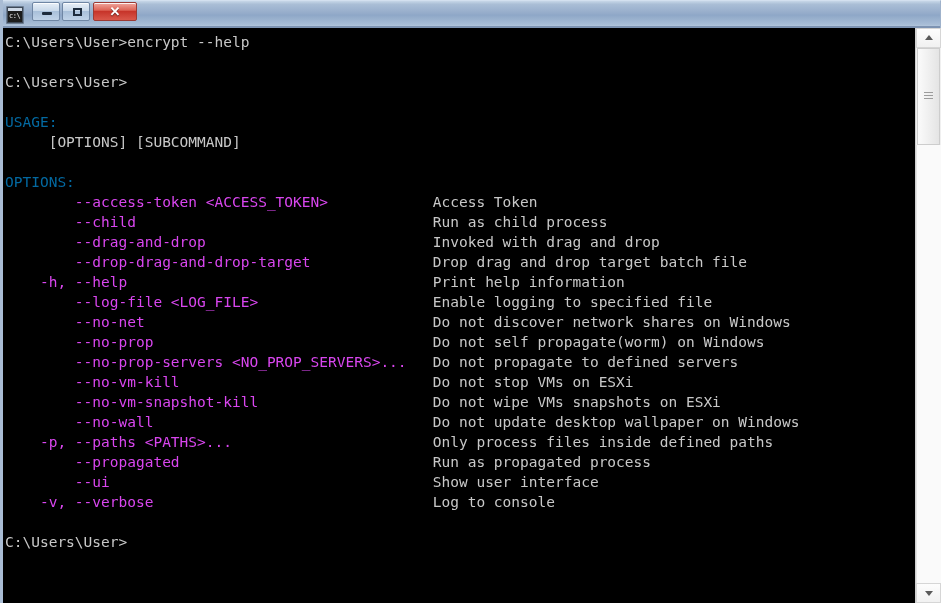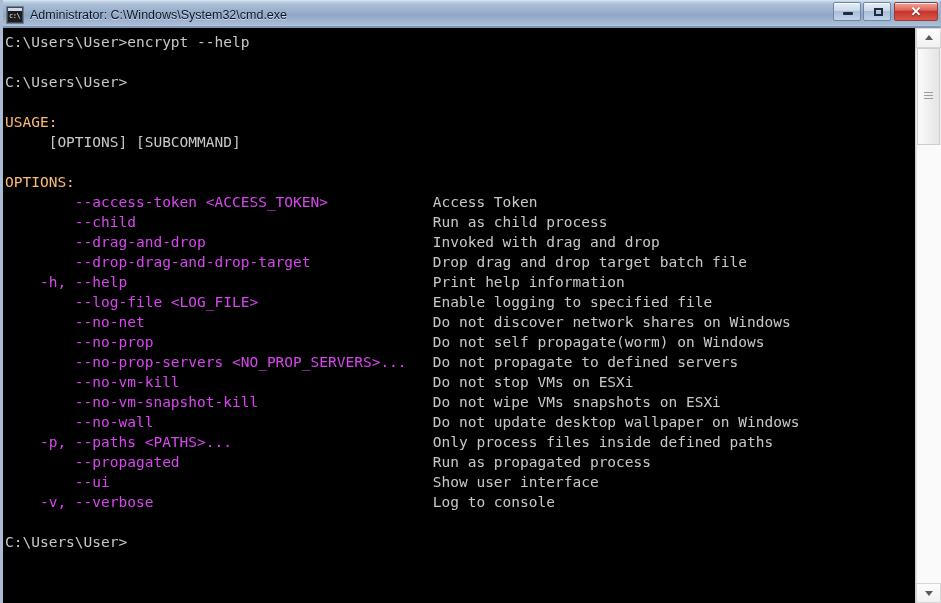--- a/index.html
+++ b/index.html
@@ -169,21 +169,21 @@
     line-height: 20px;
     white-space: pre;
     letter-spacing: 0px;
     padding-left: 2px;
   }
   .cline {
     height: 20px;
     white-space: pre;
   }
   .c-white  { color: #c8c8c8; }
-  .c-yellow { color: #fdba74; }
+  .c-yellow { color: #0369a1; }
   .c-green  { color: #d946ef; }
 
   
   #scrollbar {
     position: absolute;
     top: 28px;
     right: 0;
     width: 26px;
     bottom: 0;
     background: #f0f0f0;
@@ -255,21 +255,20 @@
 </head>
 <body>
 
 <div id="cmd-window">
 
   <div id="title-bar">
     <div class="titlebar-icon">
       <span class="ic-bar"></span>
       <span class="ic-glyph">c:\</span>
     </div>
-    <div id="title-text">Administrator: C:\Windows\System32\cmd.exe</div>
     <div id="window-controls">
       <div class="win-btn">
         <span class="glyph-min"></span>
       </div>
       <div class="win-btn">
         <span class="glyph-max"></span>
       </div>
       <div class="win-btn close">
         <span class="glyph-x">✕</span>
       </div>

